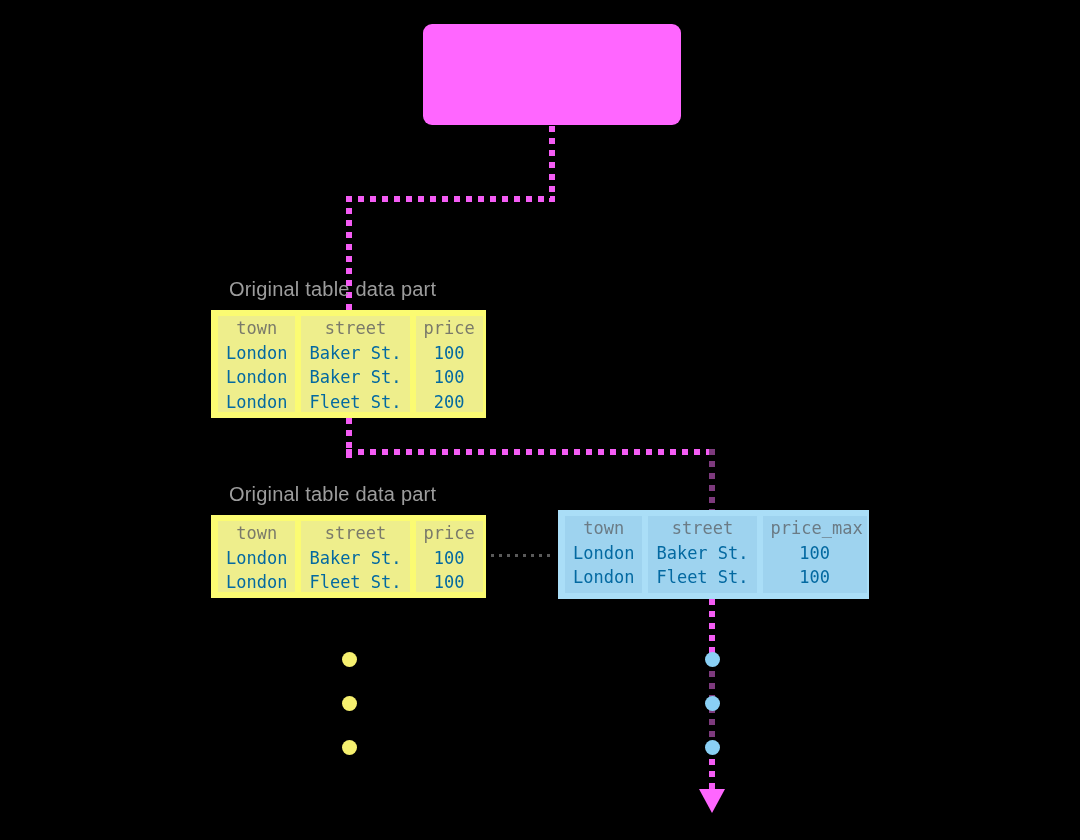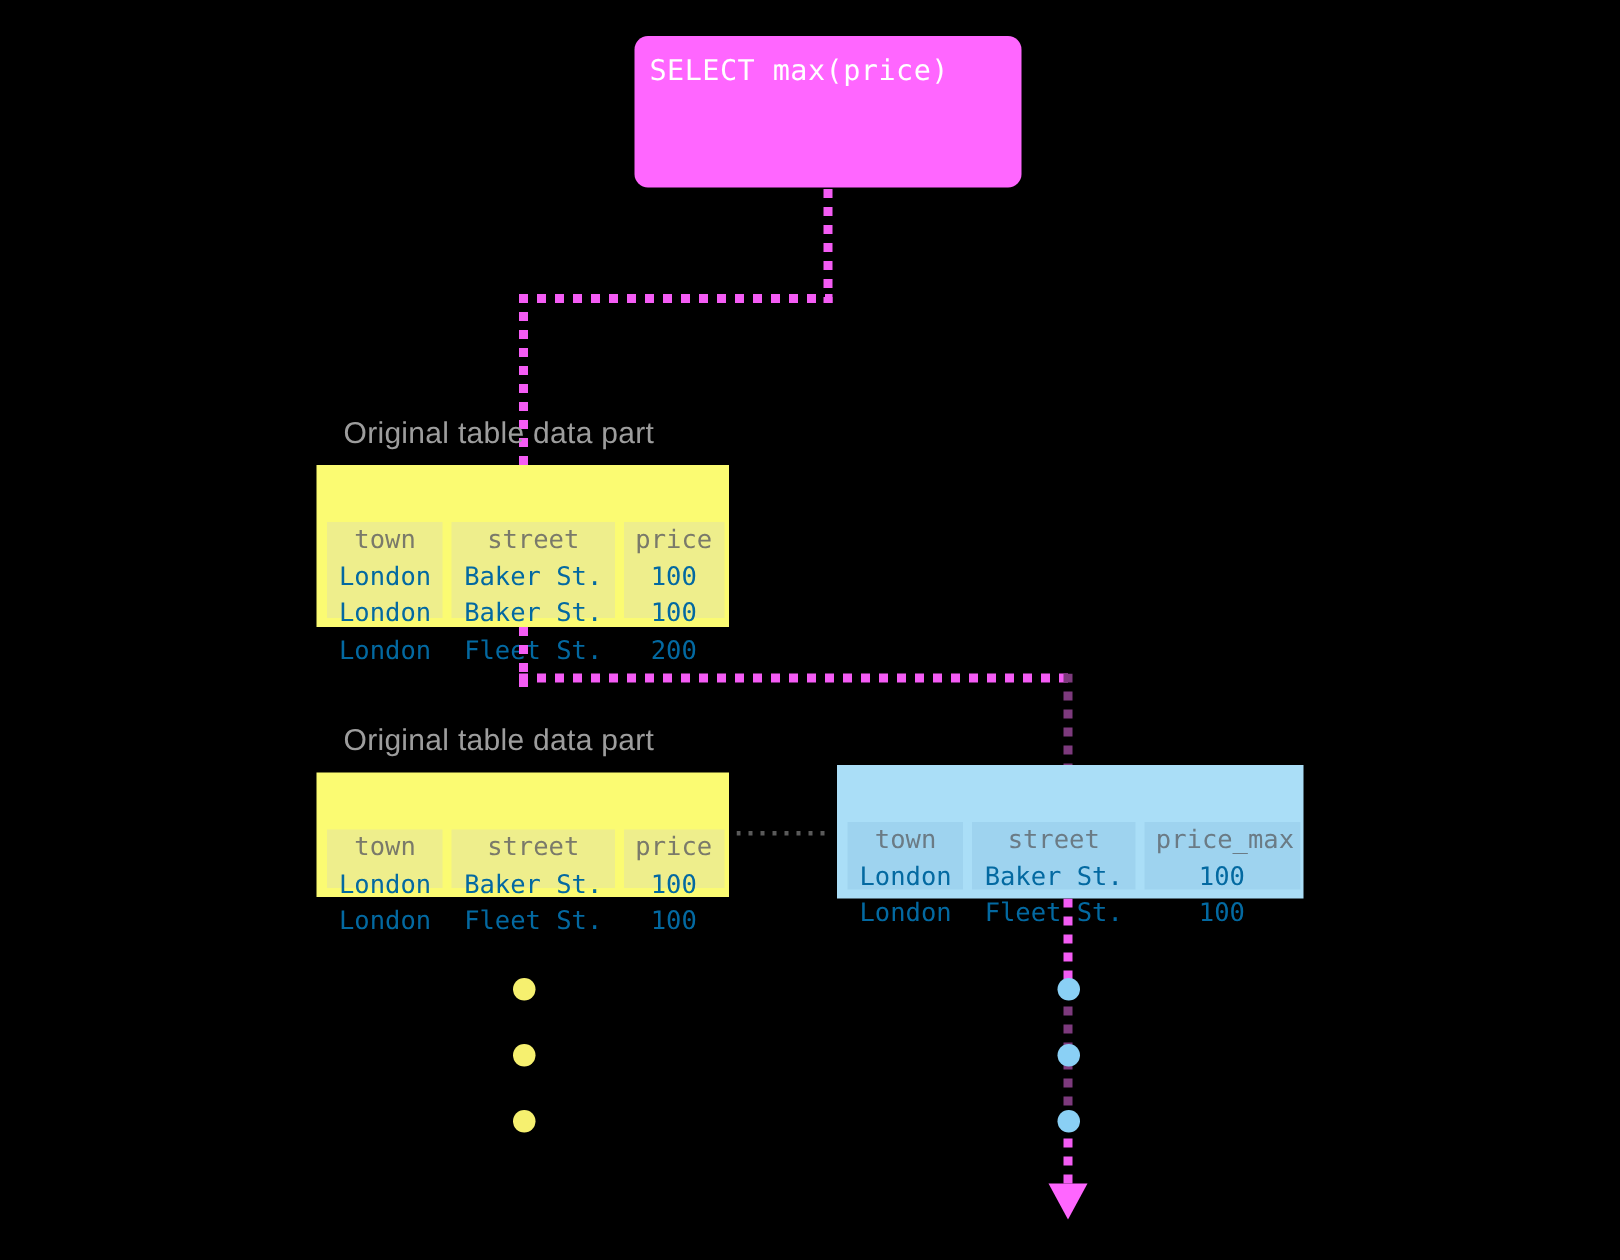--- a/index.html
+++ b/index.html
@@ -62,21 +62,20 @@
     padding: 6px 7px;
     gap: 6px;
   }
   .data-table.yellow { background: #fbfb72; }
   .data-table.blue   { background: #aadef7; }
 
   .tbl-col {
     display: flex;
     flex-direction: column;
     box-sizing: border-box;
-    margin-top: 32px;
   }
   .data-table.yellow .tbl-col { background: #eeee8c; }
   .data-table.blue   .tbl-col { background: #9ed3ef; }
 
   .cell {
     font-family: "DejaVu Sans Mono", "Liberation Mono", monospace;
     font-size: 17px;
     line-height: 24.5px;
     height: 24.5px;
     color: #0369a1;
@@ -141,21 +140,20 @@
     border-right: 13px solid transparent;
     border-top: 24px solid #ff66ff;
   }
 </style>
 </head>
 <body>
 
 <div id="stage">
 
   <div class="sql-box">
-    <div class="sql-line">SELECT max(price)</div>
   </div>
 
   <div class="dotline dot-v" style="left:549px; top:126px; height:76px;"></div>
   <div class="dotline dot-h" style="left:346px; top:196px; width:209px;"></div>
   <div class="dotline dot-v" style="left:346px; top:196px; height:116px;"></div>
 
   <div class="caption" style="left:229px; top:278px;">Original table data part</div>
 
   <div class="data-table yellow" style="left:211px; top:310px; width:275px; height:108px;">
     <div class="tbl-col col-town">

